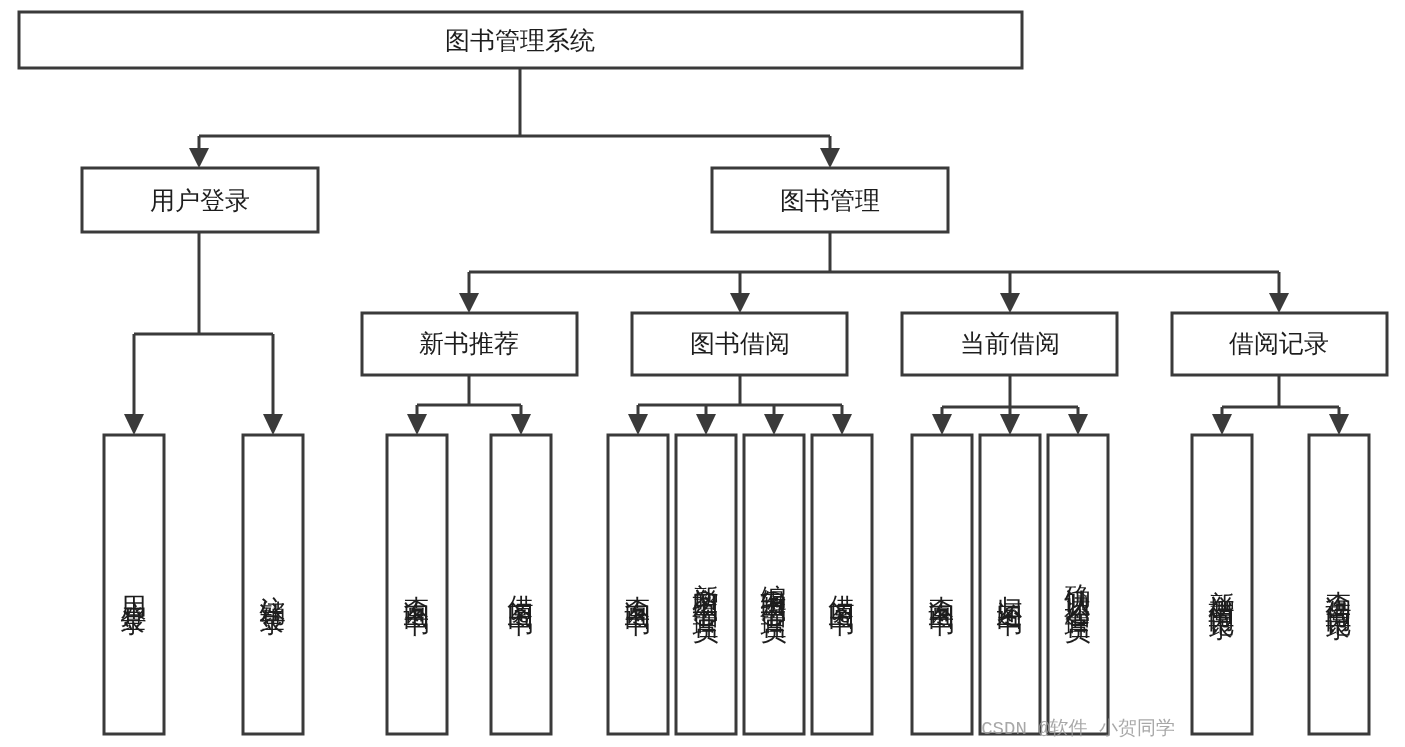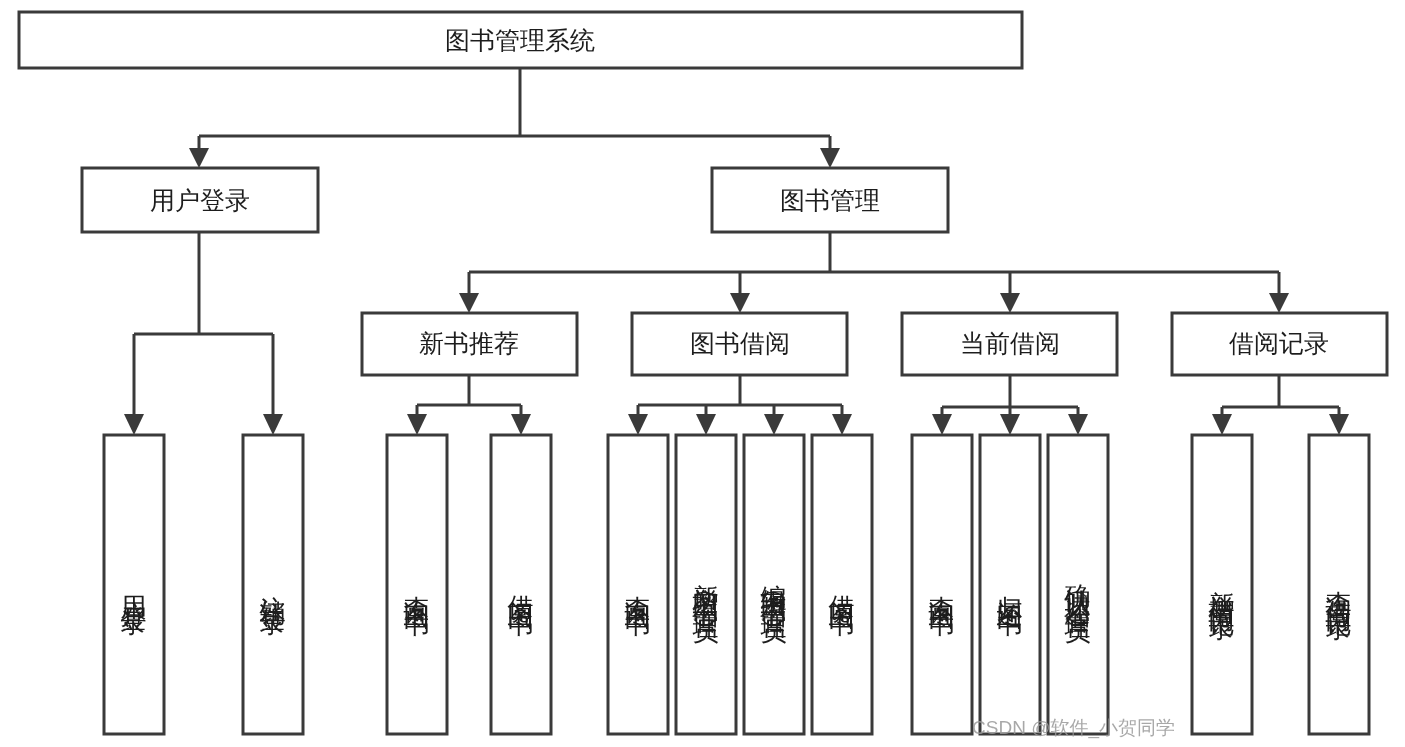--- a/index.html
+++ b/index.html
@@ -61,21 +61,21 @@
     font-size: 26px;
     line-height: 1;
     color: #1d1d1d;
     letter-spacing: 5px;
     white-space: nowrap;
   }
   .watermark {
     position: absolute;
     right: 12px;
     bottom: 6px;
-    font-family: Liberation Sans, sans-serif;
+    font-family: Liberation Mono, monospace;
     font-size: 19px;
     color: #9a9a9a;
     opacity: 0.85;
     white-space: nowrap;
     pointer-events: none;
   }
 </style>
 </head>
 <body>
 

